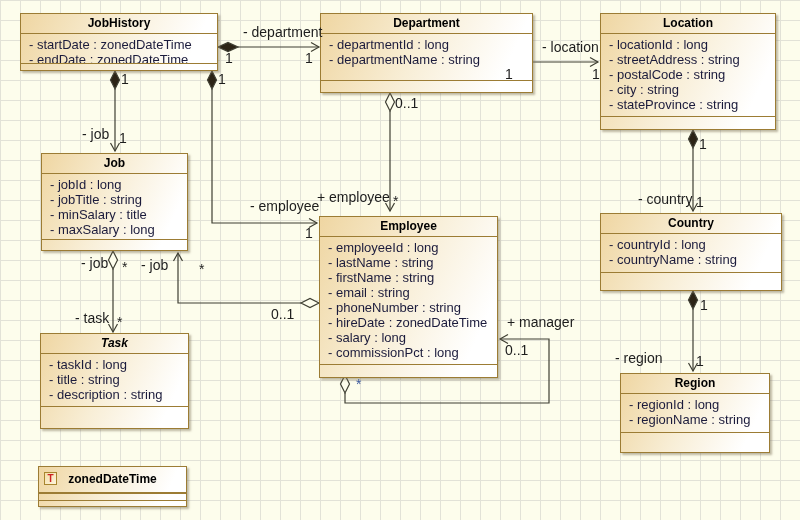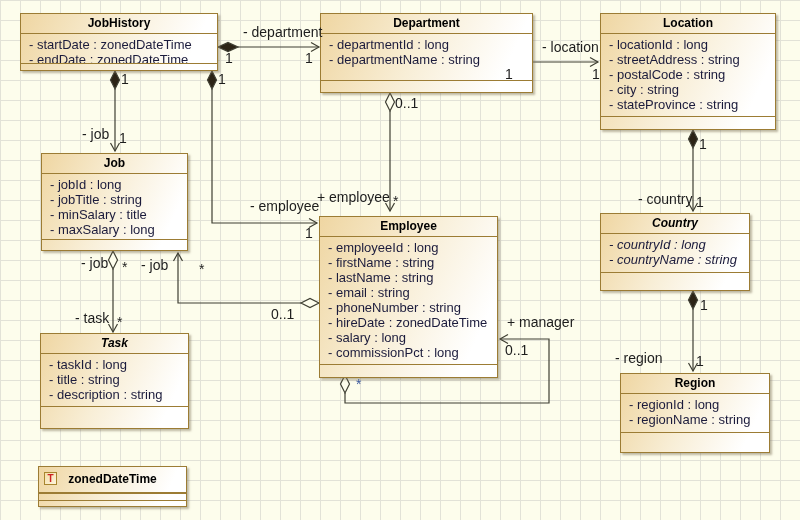--- a/index.html
+++ b/index.html
@@ -145,32 +145,32 @@
       <div>- minSalary : title</div>
       <div>- maxSalary : long</div>
     </div>
     <div class="uml-empty" style="height:10px;"></div>
   </div>
 
   <div class="uml-class" style="left:319px;top:216px;width:179px;height:162px;">
     <div class="uml-title">Employee</div>
     <div class="uml-attrs">
       <div>- employeeId : long</div>
+      <div>- lastName : string</div>
       <div>- firstName : string</div>
-      <div>- lastName : string</div>
       <div>- email : string</div>
       <div>- phoneNumber : string</div>
       <div>- hireDate : zonedDateTime</div>
       <div>- salary : long</div>
       <div>- commissionPct : long</div>
     </div>
     <div class="uml-empty" style="height:12px;"></div>
   </div>
 
-  <div class="uml-class" style="left:600px;top:213px;width:150px;height:78px;font-style:italic;">
+  <div class="uml-class" style="left:600px;top:213px;width:182px;height:78px;">
     <div class="uml-title">Country</div>
     <div class="uml-attrs">
       <div>- countryId : long</div>
       <div>- countryName : string</div>
     </div>
     <div class="uml-empty" style="height:17px;"></div>
   </div>
 
   <div class="uml-class italic" style="left:40px;top:333px;width:149px;height:96px;">
     <div class="uml-title">Task</div>

